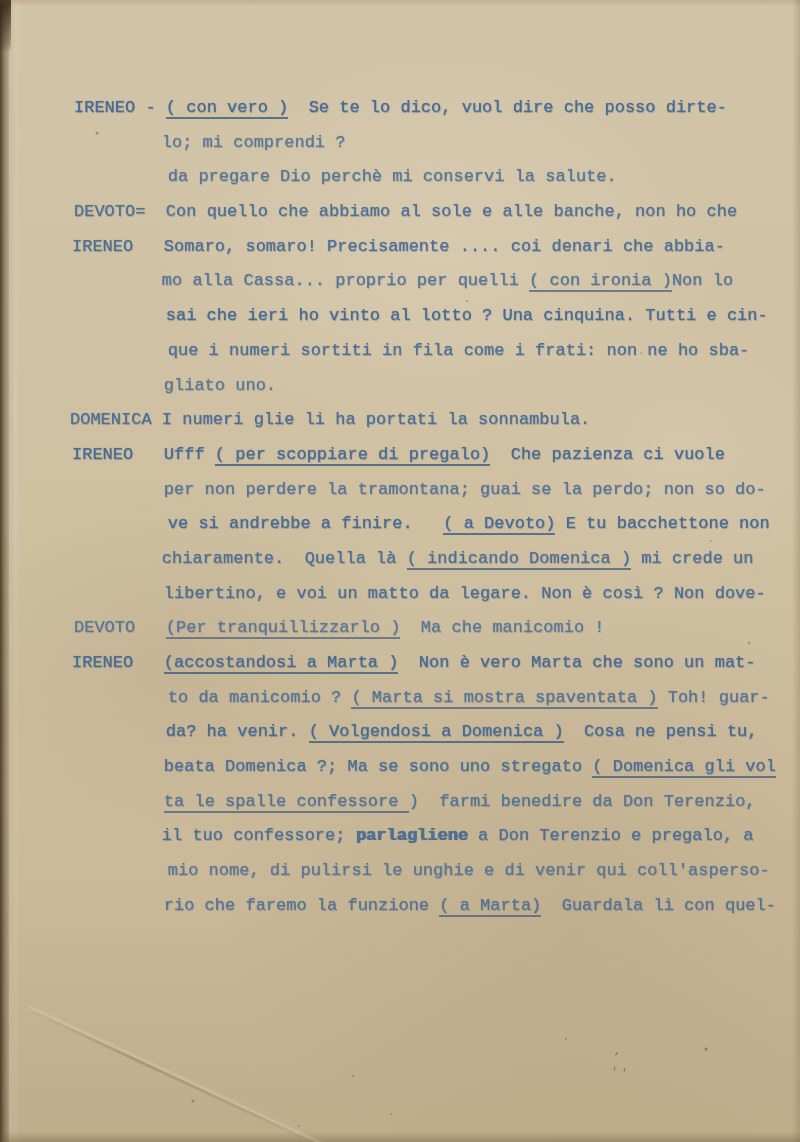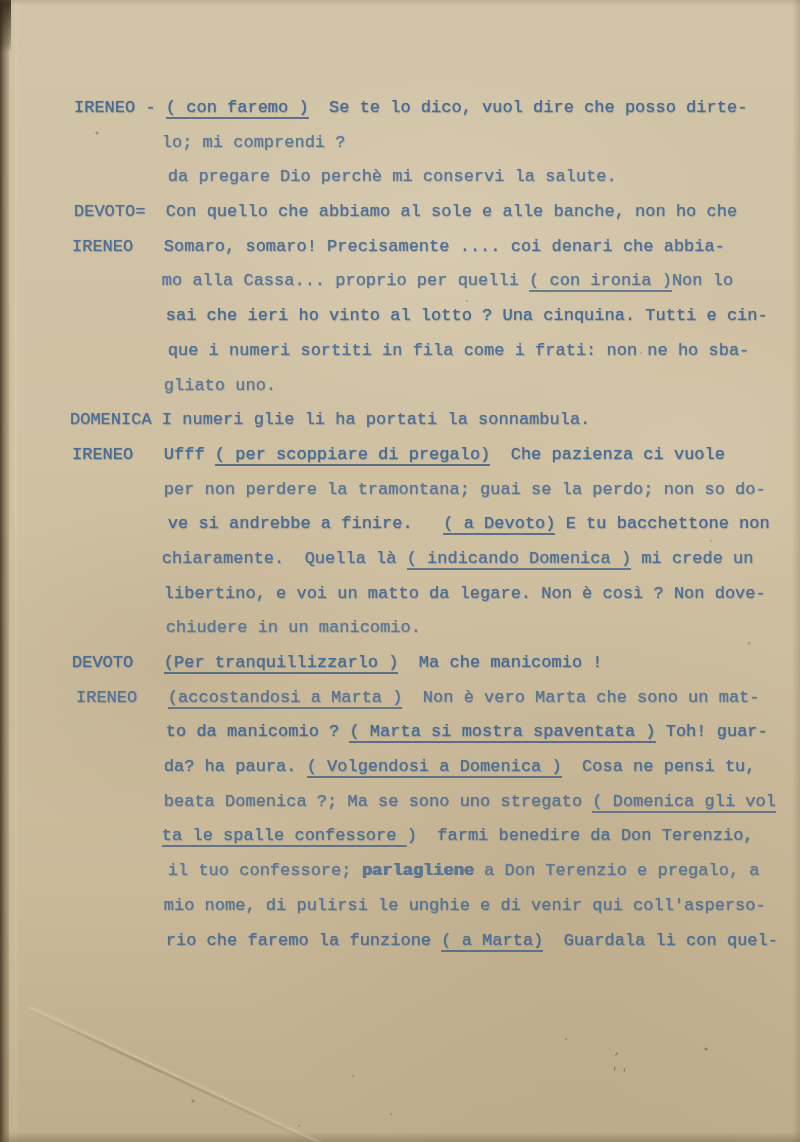--- a/index.html
+++ b/index.html
@@ -105,39 +105,38 @@
   <div class="corner-mark"></div>
   <div class="edge-top"></div>
   <div class="edge-right"></div>
   <div class="edge-bottom"></div>
   <div class="crease-1"></div>
   <div class="crease-2"></div>
   <div class="specks"></div>
   <div class="stray-marks">’ ''</div>
 
   <div class="script-text">
-      <div class="line"><span>IRENEO - </span><span class="u">( con faremo )</span><span>  Se te lo dico, vuol dire che posso dirte-</span></div>
+      <div class="line"><span>IRENEO - </span><span class="u">( con vero )</span><span>  Se te lo dico, vuol dire che posso dirte-</span></div>
       <div class="line"><span>         lo; mi comprendi ?</span></div>
       <div class="line"><span>         da pregare Dio perchè mi conservi la salute.</span></div>
       <div class="line"><span>DEVOTO=  </span><span>Con quello che abbiamo al sole e alle banche, non ho che</span></div>
       <div class="line"><span>IRENEO   </span><span>Somaro, somaro! Precisamente .... coi denari che abbia-</span></div>
       <div class="line"><span>         mo alla Cassa... proprio per quelli </span><span class="u">( con ironia )</span><span>Non lo</span></div>
       <div class="line"><span>         sai che ieri ho vinto al lotto ? Una cinquina. Tutti e cin-</span></div>
       <div class="line"><span>         que i numeri sortiti in fila come i frati: non ne ho sba-</span></div>
       <div class="line"><span>         gliato uno.</span></div>
       <div class="line"><span>DOMENICA </span><span>I numeri glie li ha portati la sonnambula.</span></div>
       <div class="line"><span>IRENEO   </span><span>Ufff </span><span class="u">( per scoppiare di pregalo)</span><span>  Che pazienza ci vuole</span></div>
       <div class="line"><span>         per non perdere la tramontana; guai se la perdo; non so do-</span></div>
       <div class="line"><span>         ve si andrebbe a finire.   </span><span class="u">( a Devoto)</span><span> E tu bacchettone non</span></div>
       <div class="line"><span>         chiaramente.  Quella là </span><span class="u">( indicando Domenica )</span><span> mi crede un</span></div>
       <div class="line"><span>         libertino, e voi un matto da legare. Non è così ? Non dove-</span></div>
-      <div class="line"><span>         chiudere in un manicomio.</span></div>
       <div class="line"><span>DEVOTO   </span><span class="u">(Per tranquillizzarlo )</span><span>  Ma che manicomio !</span></div>
       <div class="line"><span>IRENEO   </span><span class="u">(accostandosi a Marta )</span><span>  Non è vero Marta che sono un mat-</span></div>
       <div class="line"><span>         to da manicomio ? </span><span class="u">( Marta si mostra spaventata )</span><span> Toh! guar-</span></div>
-      <div class="line"><span>         da? ha paura. </span><span class="u">( Volgendosi a Domenica )</span><span>  Cosa ne pensi tu,</span></div>
+      <div class="line"><span>         da? ha venir. </span><span class="u">( Volgendosi a Domenica )</span><span>  Cosa ne pensi tu,</span></div>
       <div class="line"><span>         beata Domenica ?; Ma se sono uno stregato </span><span class="u">( Domenica gli vol</span></div>
       <div class="line"><span>         </span><span class="u">ta le spalle confessore </span><span>)  farmi benedire da Don Terenzio,</span></div>
       <div class="line"><span>         il tuo confessore; </span><span class="o">parlagliene</span><span> a Don Terenzio e pregalo, a</span></div>
       <div class="line"><span>         mio nome, di pulirsi le unghie e di venir qui coll'asperso-</span></div>
       <div class="line"><span>         rio che faremo la funzione </span><span class="u">( a Marta)</span><span>  Guardala lì con quel-</span></div>
     </div>
 </div>
 
 </body></html>

